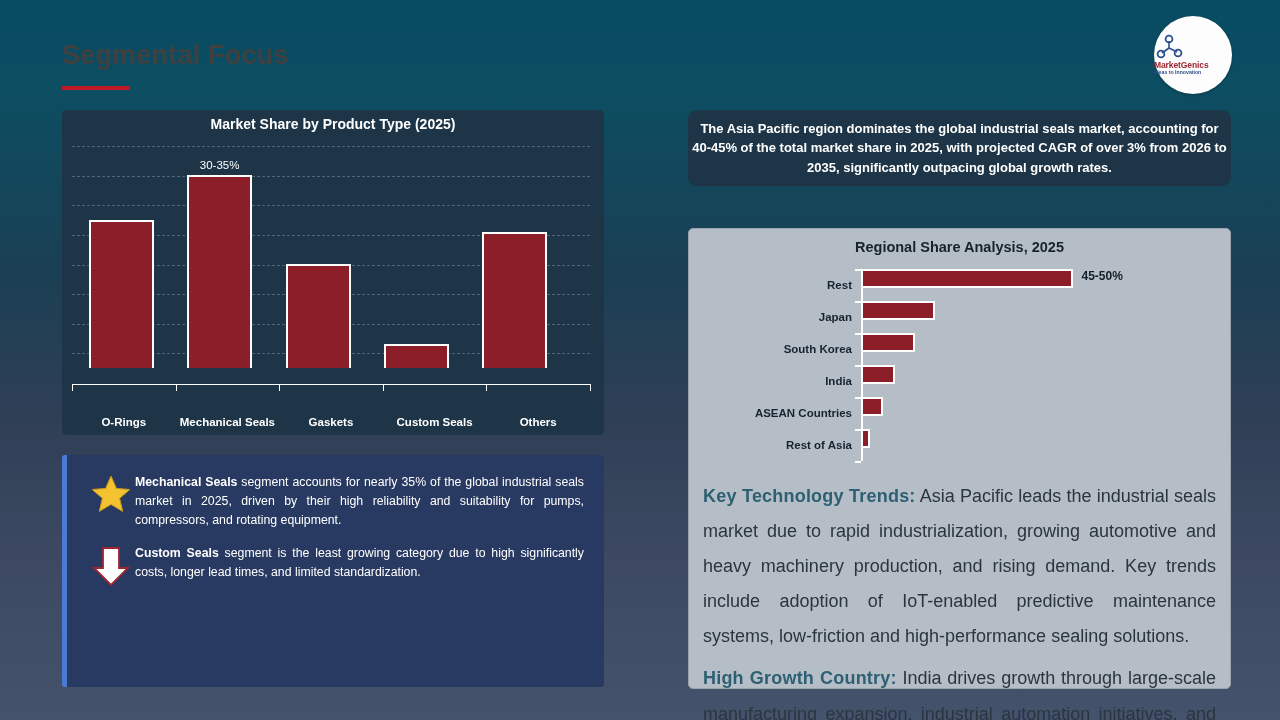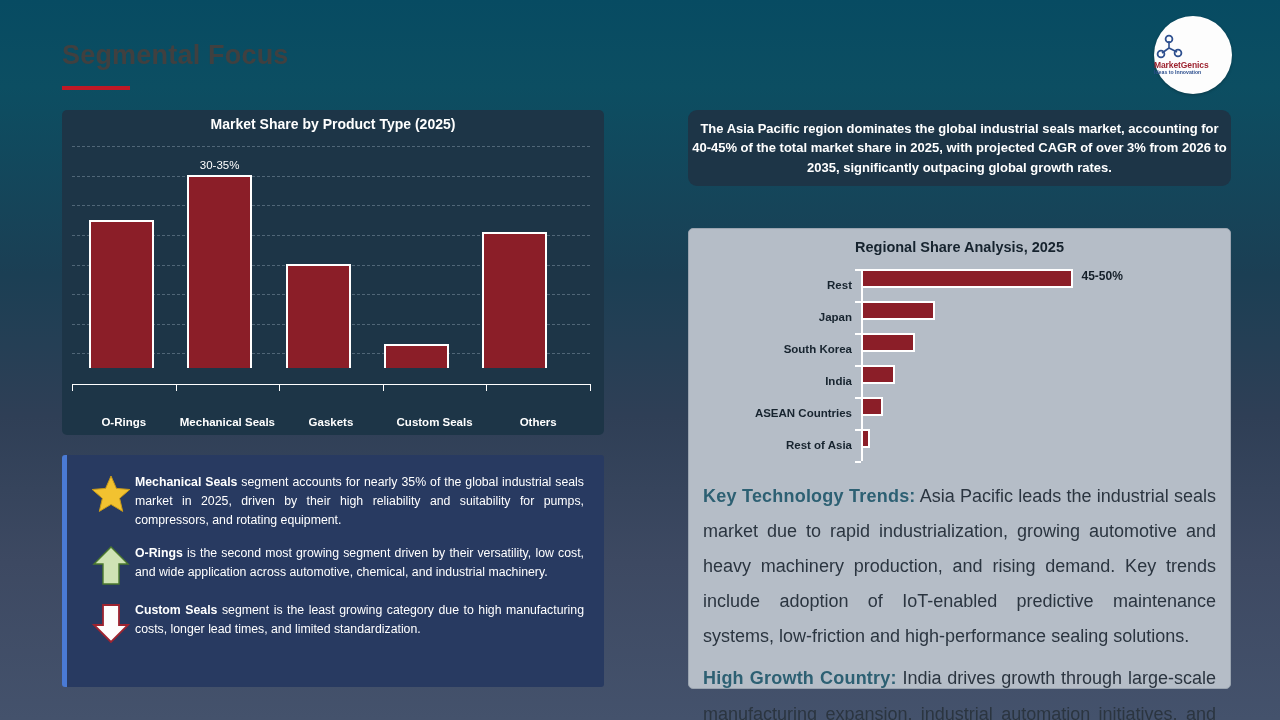--- a/index.html
+++ b/index.html
@@ -223,39 +223,29 @@
     <span class="ins-icon">
       <svg width="42" height="42" viewBox="0 0 42 42">
         <polygon points="21,3 26.4,15.4 39.8,16.5 29.6,25.3 32.7,38.4 21,31.4 9.3,38.4 12.4,25.3 2.2,16.5 15.6,15.4" fill="#f2c230" stroke="#c99a18" stroke-width="1"></polygon>
       </svg>
     </span>
     <span class="ins-text">
       <b>Mechanical Seals</b><span> segment accounts for nearly 35% of the global industrial seals market in 2025, driven by their high reliability and suitability for pumps, compressors, and rotating equipment.</span>
     </span>
   </div>
 
-  <div class="insight">
-    <span class="ins-icon">
-      <svg width="40" height="44" viewBox="0 0 40 44">
-        <polygon points="20,3 37,20 28,20 28,40 12,40 12,20 3,20" fill="#cfe3b4" stroke="#4c7a2e" stroke-width="1.4"></polygon>
-      </svg>
-    </span>
-    <span class="ins-text">
-      <b>O-Rings</b><span> is the second most growing segment driven by their versatility, low cost, and wide application across automotive, chemical, and industrial machinery.</span>
-    </span>
-  </div>
 
   <div class="insight">
     <span class="ins-icon">
       <svg width="40" height="44" viewBox="0 0 40 44">
         <polygon points="20,41 3,24 12,24 12,4 28,4 28,24 37,24" fill="#fdfdfd" stroke="#9e2430" stroke-width="1.8"></polygon>
       </svg>
     </span>
     <span class="ins-text">
-      <b>Custom Seals</b><span> segment is the least growing category due to high manufacturing costs, longer lead times, and limited standardization.</span>
+      <b>Custom Seals</b><span> segment is the least growing category due to high significantly costs, longer lead times, and limited standardization.</span>
     </span>
   </div>
 </div>
 
 <div class="callout">
   <p>The Asia Pacific region dominates the global industrial seals market, accounting for 40-45% of the total market share in 2025, with projected CAGR of over 3% from 2026 to 2035, significantly outpacing global growth rates.</p>
 </div>
 
 <div class="panel-right">
   <div class="panel-right-title">Regional Share Analysis, 2025</div>

